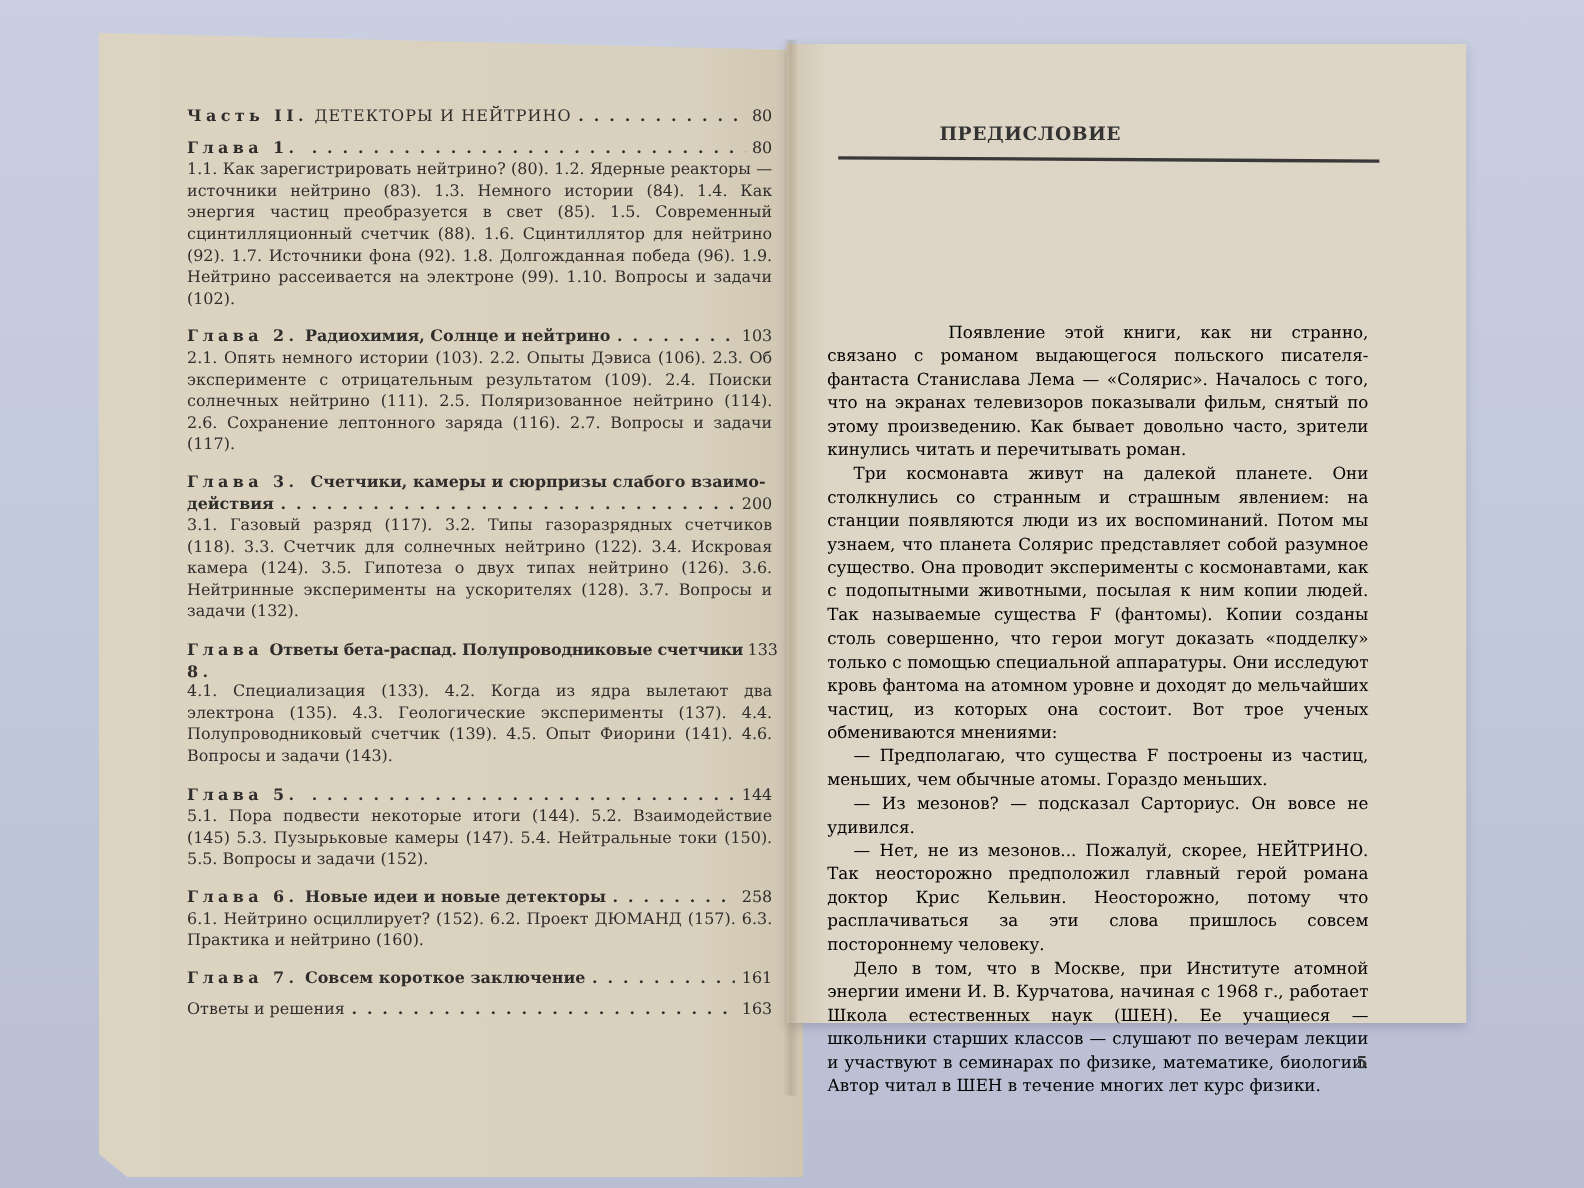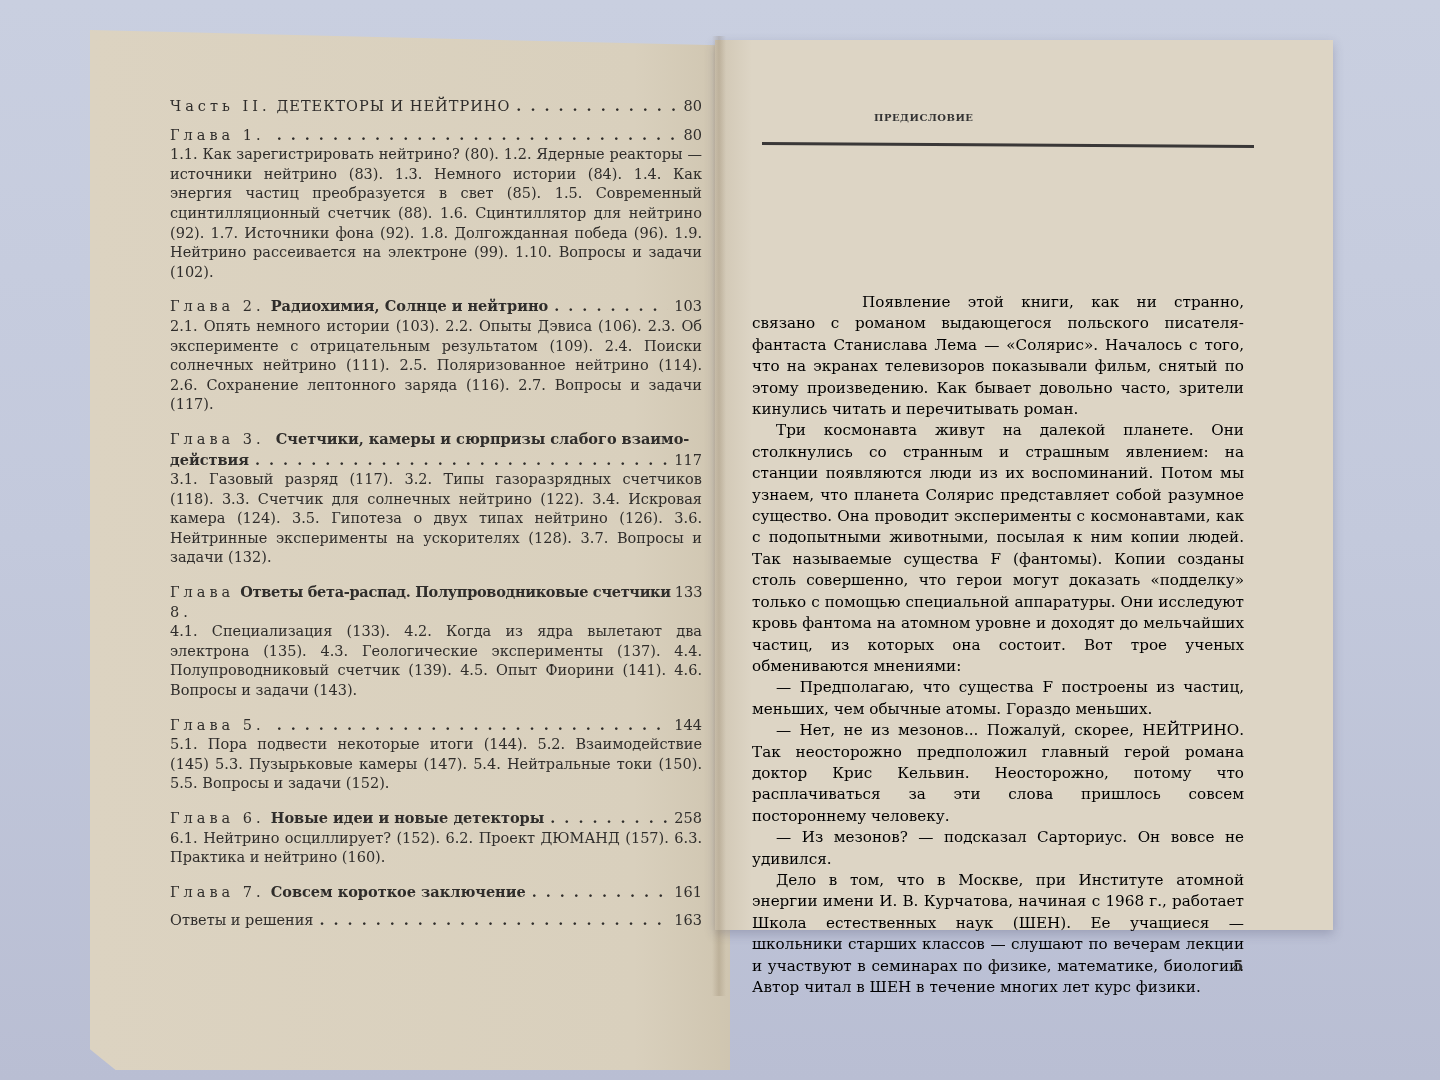--- a/index.html
+++ b/index.html
@@ -23,29 +23,29 @@
       background: linear-gradient(90deg, #cfc5b2 0%, #ddd5c5 6%, #ddd5c5 100%);
     }
     .gutter {
       position: absolute; left: 712px; top: 36px; width: 14px; height: 960px;
       background: linear-gradient(90deg, rgba(120,100,70,0.0), rgba(120,100,70,0.22), rgba(120,100,70,0.0));
     }
     
     .toc { position: absolute; left: 170px; top: 96px; width: 532px; font-size: 14.5px; line-height: 19.6px; color: #2f2d2b; }
     .toc-entry { position: relative; margin-bottom: 14px; }
     .toc-head { display: flex; align-items: baseline; font-weight: bold; }
-    .toc-head .lbl { font-weight: normal; letter-spacing: 4px; margin-right: 6px; }
+    .toc-head .lbl { font-weight: bold; letter-spacing: 4px; margin-right: 6px; }
     .toc-head .title { white-space: nowrap; }
     .toc-head .dots { flex: 1; overflow: hidden; white-space: nowrap; letter-spacing: 9px; margin: 0 6px; font-weight: bold; }
     .toc-head .page-no { font-weight: normal; }
     .toc-sub { text-align: justify; text-align-last: left; font-size: 14.5px; }
     .toc-head.wrap { display: block; }
     .toc-head.wrap .line2 { display: flex; align-items: baseline; }
     
-    .preface-title { position: absolute; left: 874px; top: 112px; font-weight: bold; font-size: 10px; letter-spacing: 0.5px; color: #333; }
+    .preface-title { position: absolute; left: 854px; top: 112px; font-weight: bold; font-size: 17px; letter-spacing: 0.5px; color: #333; }
     .rule { position: absolute; left: 762px; top: 142px; width: 492px; height: 3px; background: #3a3838; transform: rotate(0.35deg); transform-origin: left; }
     .preface { position: absolute; left: 752px; top: 292px; width: 492px; font-size: 15.2px; line-height: 21.4px; color: #000000; }
     .preface p { margin: 0; text-indent: 24px; text-align: justify; }
     .preface p.first { text-indent: 110px; }
     .page-number { position: absolute; left: 1233px; top: 957px; font-weight: bold; font-size: 15px; color: #333; }
   </style>
 </head>
 <body>
 
 <div id="left-page" class="page"></div>
@@ -84,21 +84,21 @@
 
   <div class="toc-entry">
     <div class="toc-head wrap">
       <div>
         <span class="lbl">Глава 3.</span>
         <span class="title">Счетчики, камеры и сюрпризы слабого взаимо-</span>
       </div>
       <div class="line2">
         <span class="title">действия</span>
         <span class="dots">................................................................</span>
-        <span class="page-no">117</span>
+        <span class="page-no">200</span>
       </div>
     </div>
     <div class="toc-sub">3.1. Газовый разряд (117). 3.2. Типы газоразрядных счетчиков (118). 3.3. Счетчик для солнечных нейтрино (122). 3.4. Искровая камера (124). 3.5. Гипотеза о двух типах нейтрино (126). 3.6. Нейтринные эксперименты на ускорителях (128). 3.7. Вопросы и задачи (132).</div>
   </div>
 
   <div class="toc-entry">
     <div class="toc-head">
       <span class="lbl">Глава 8.</span>
       <span class="title" style="letter-spacing:-0.3px">Ответы бета-распад. Полупроводниковые счетчики</span>
       <span class="dots" style="margin:0 2px"></span>
@@ -144,18 +144,18 @@
   </div>
 </div>
 
 <div class="preface-title">ПРЕДИСЛОВИЕ</div>
 <div class="rule"></div>
 
 <div class="preface">
   <p class="first">Появление этой книги, как ни странно, связано с романом выдающегося польского писателя-фантаста Станислава Лема — «Солярис». Началось с того, что на экранах телевизоров показывали фильм, снятый по этому произведению. Как бывает довольно часто, зрители кинулись читать и перечитывать роман.</p>
   <p>Три космонавта живут на далекой планете. Они столкнулись со странным и страшным явлением: на станции появляются люди из их воспоминаний. Потом мы узнаем, что планета Солярис представляет собой разумное существо. Она проводит эксперименты с космонавтами, как с подопытными животными, посылая к ним копии людей. Так называемые существа F (фантомы). Копии созданы столь совершенно, что герои могут доказать «подделку» только с помощью специальной аппаратуры. Они исследуют кровь фантома на атомном уровне и доходят до мельчайших частиц, из которых она состоит. Вот трое ученых обмениваются мнениями:</p>
   <p>— Предполагаю, что существа F построены из частиц, меньших, чем обычные атомы. Гораздо меньших.</p>
+  <p>— Из мезонов? — подсказал Сарториус. Он вовсе не удивился.</p>
   <p>— Нет, не из мезонов... Пожалуй, скорее, НЕЙТРИНО. Так неосторожно предположил главный герой романа доктор Крис Кельвин. Неосторожно, потому что расплачиваться за эти слова пришлось совсем постороннему человеку.</p>
-  <p>— Из мезонов? — подсказал Сарториус. Он вовсе не удивился.</p>
   <p>Дело в том, что в Москве, при Институте атомной энергии имени И. В. Курчатова, начиная с 1968 г., работает Школа естественных наук (ШЕН). Ее учащиеся — школьники старших классов — слушают по вечерам лекции и участвуют в семинарах по физике, математике, биологии. Автор читал в ШЕН в течение многих лет курс физики.</p>
 </div>
 
 <div class="page-number">5</div>
 
 </body></html>

